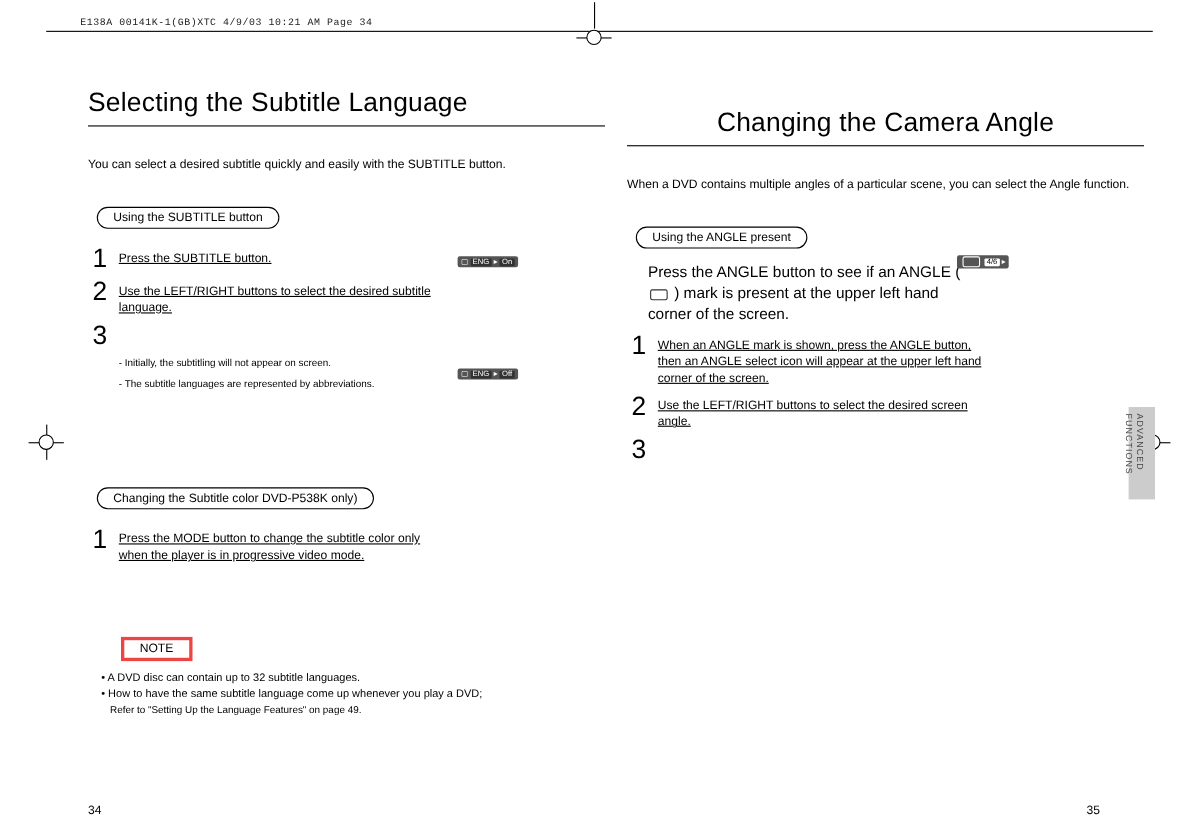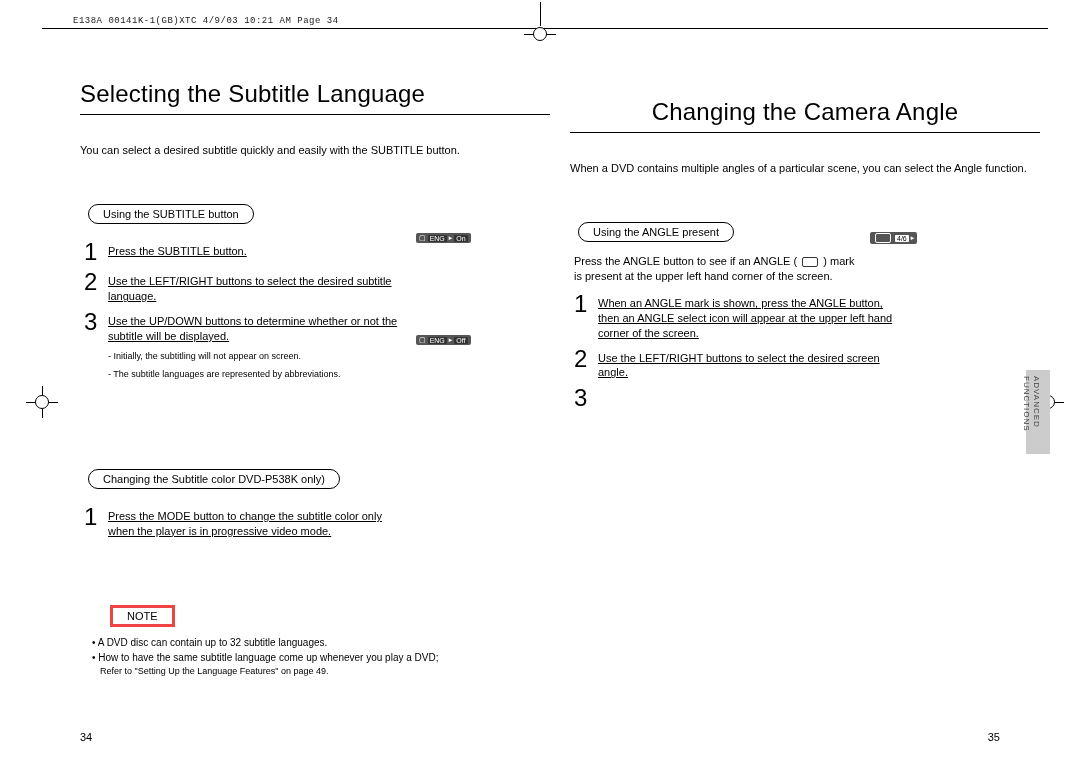--- a/index.html
+++ b/index.html
@@ -64,21 +64,21 @@
   }
   .title.right { text-align: center; margin-top: 18px; }
   .title-rule {
     height: 0;
     border-top: 1.5px solid #000;
     margin-bottom: 28px;
   }
   .intro {
     font-size: 11px;
     line-height: 1.4;
-    margin-bottom: 38px;
+    margin-bottom: 22px;
   }
   .pill {
     display: inline-block;
     border: 1px solid #000;
     border-radius: 10px;
     padding: 3px 14px;
     font-size: 11px;
     margin: 8px 0 12px 8px;
   }
   .step {
@@ -99,23 +99,23 @@
     padding-top: 4px;
     max-width: 300px;
     text-decoration: underline;
   }
   .mini-note {
     font-size: 9px;
     line-height: 1.4;
     margin: 6px 0 0 28px;
   }
   .pre-step {
-    font-size: 11px;
+    font-size: 14px;
     line-height: 1.35;
-    margin: 0 0 8px 4px;
+    margin: 0 0 8px 19px;
     max-width: 290px;
   }
   .camera-icon {
     display: inline-block;
     width: 16px;
     height: 10px;
     border: 1px solid #333;
     border-radius: 2px;
     position: relative;
     vertical-align: middle;
@@ -212,21 +212,20 @@
   <div class="step">
     <div class="step-num">1</div>
     <div class="step-text">Press the SUBTITLE button.</div>
   </div>
   <div class="step">
     <div class="step-num">2</div>
     <div class="step-text">Use the LEFT/RIGHT buttons to select the desired subtitle language.</div>
   </div>
   <div class="step">
     <div class="step-num">3</div>
-    <div class="step-text">Use the UP/DOWN buttons to determine whether or not the subtitle will be displayed.</div>
   </div>
 
   <div class="mini-note">- Initially, the subtitling will not appear on screen.</div>
   <div class="mini-note">- The subtitle languages are represented by abbreviations.</div>
 
   <div style="height:80px;"></div>
 
   <div class="pill">Changing the Subtitle color      DVD-P538K only)</div>
 
   <div class="step">

